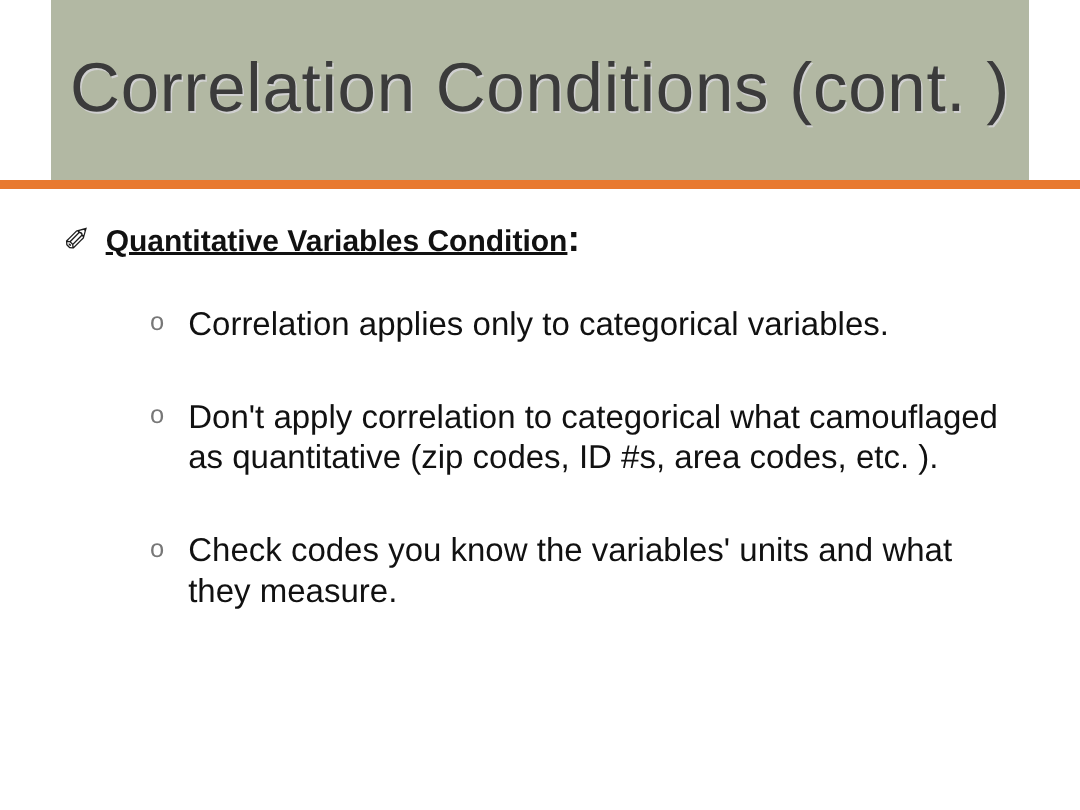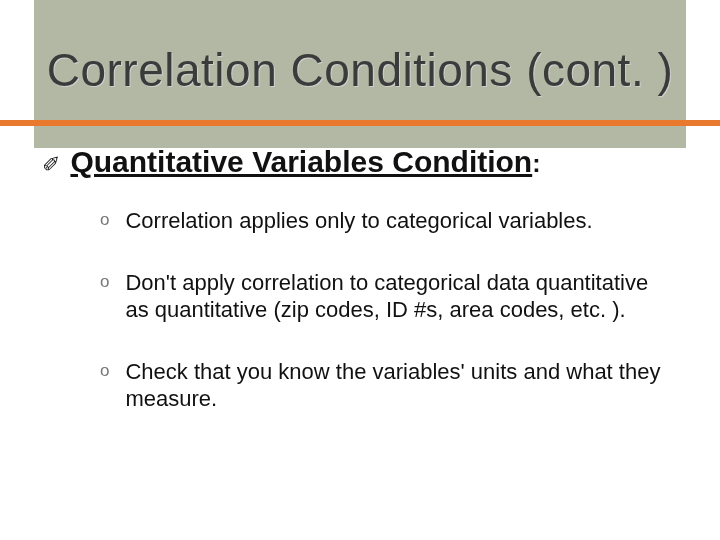--- a/index.html
+++ b/index.html
@@ -3,21 +3,21 @@
 <meta charset="utf-8">
 <style>
   * { margin: 0; padding: 0; box-sizing: border-box; }
   html, body { width: 720px; height: 540px; overflow: hidden; font-family: Arial, Helvetica, sans-serif; background: #fff; }
   .slide { width: 720px; height: 540px; position: relative; }
   .title-band {
     position: absolute;
     top: 0;
     left: 34px;
     right: 34px;
-    height: 148px;
+    height: 125px;
     background: #B2B8A3;
     display: flex;
     align-items: center;
     justify-content: center;
   }
   .title-text {
     font-size: 46px;
     font-weight: 400;
     color: #3b3b3b;
     text-align: center;
@@ -46,21 +46,21 @@
     margin-bottom: 28px;
   }
   .scribble {
     font-family: "Segoe UI Symbol","Apple Symbols",sans-serif;
     font-size: 22px;
     color: #1a1a1a;
     margin-right: 10px;
     line-height: 1;
   }
   .main-bullet-text {
-    font-size: 30px;
+    font-size: 20px;
     font-weight: bold;
     text-decoration: underline;
     color: #111;
   }
   .main-bullet-colon {
     font-size: 25px;
     font-weight: bold;
     color: #111;
   }
   .sub-list {
@@ -107,25 +107,25 @@
 
     <div class="sub-list">
 
       <div class="sub-item">
         <span class="sub-marker">o</span>
         <span class="sub-text">Correlation applies only to categorical variables.</span>
       </div>
 
       <div class="sub-item">
         <span class="sub-marker">o</span>
-        <span class="sub-text">Don't apply correlation to categorical data quantitative as quantitative (zip codes, ID #s, area codes, etc. ).</span>
+        <span class="sub-text">Don't apply correlation to categorical what camouflaged as quantitative (zip codes, ID #s, area codes, etc. ).</span>
       </div>
 
       <div class="sub-item">
         <span class="sub-marker">o</span>
-        <span class="sub-text">Check that you know the variables' units and what they measure.</span>
+        <span class="sub-text">Check codes you know the variables' units and what they measure.</span>
       </div>
 
     </div>
 
   </div>
 
 </div>
 
 </body></html>

